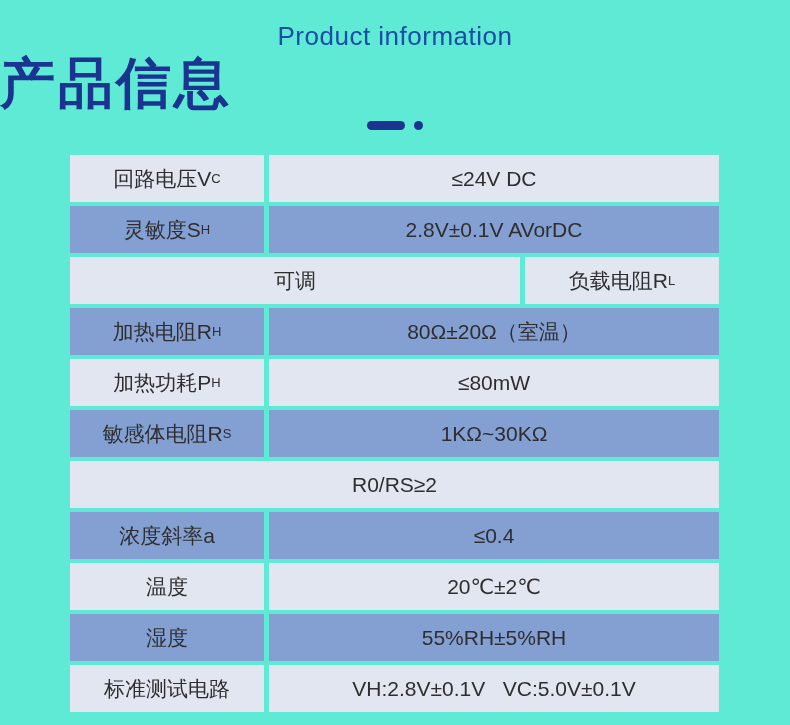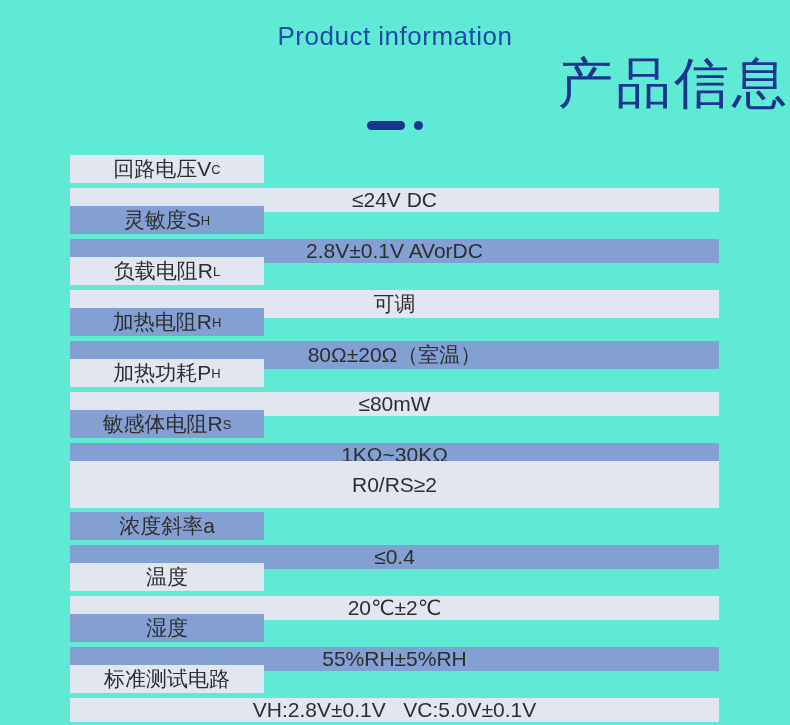--- a/index.html
+++ b/index.html
@@ -10,24 +10,24 @@
   .subtitle {
     padding-top:21px;
     text-align:center;
     font-size:26px;
     font-weight:400;
     color:#1b4da6;
     letter-spacing:0.5px;
   }
   .title {
     margin-top:4px;
-    text-align:right;
+    text-align:left;
     font-size:55px;
     line-height:1.0;
-    font-weight:400;
+    font-weight:700;
     color:#1a3490;
     letter-spacing:3px;
   }
   .ornament {
     margin-top:10px;
     display:flex;
     justify-content:center;
     align-items:center;
     gap:9px;
     height:9px;
@@ -39,21 +39,20 @@
     position:absolute;
     left:70px;
     top:155px;
     width:649px;
   }
   .row {
     display:flex;
     gap:5px;
     height:47px;
     margin-bottom:4px;
-    flex-direction:column;
   }
   .row:nth-child(odd)  .cell { background:#e2e6f0; }
   .row:nth-child(even) .cell { background:#84a0d2; }
   .cell {
     display:flex;
     align-items:center;
     justify-content:center;
     color:#2e2e30;
     font-size:21px;
   }
@@ -85,25 +84,25 @@
 
     <div class="row">
       <div class="cell label-cell">
           <span>灵敏度S</span>
           <span class="sub">H</span>
         </div>
       <div class="cell value-cell">2.8V±0.1V AVorDC</div>
     </div>
 
     <div class="row">
+      <div class="cell value-cell">可调</div>
       <div class="cell label-cell">
           <span>负载电阻R</span>
           <span class="sub">L</span>
         </div>
-      <div class="cell value-cell">可调</div>
     </div>
 
     <div class="row">
       <div class="cell label-cell">
           <span>加热电阻R</span>
           <span class="sub">H</span>
         </div>
       <div class="cell value-cell">80Ω±20Ω（室温）</div>
     </div>
 

